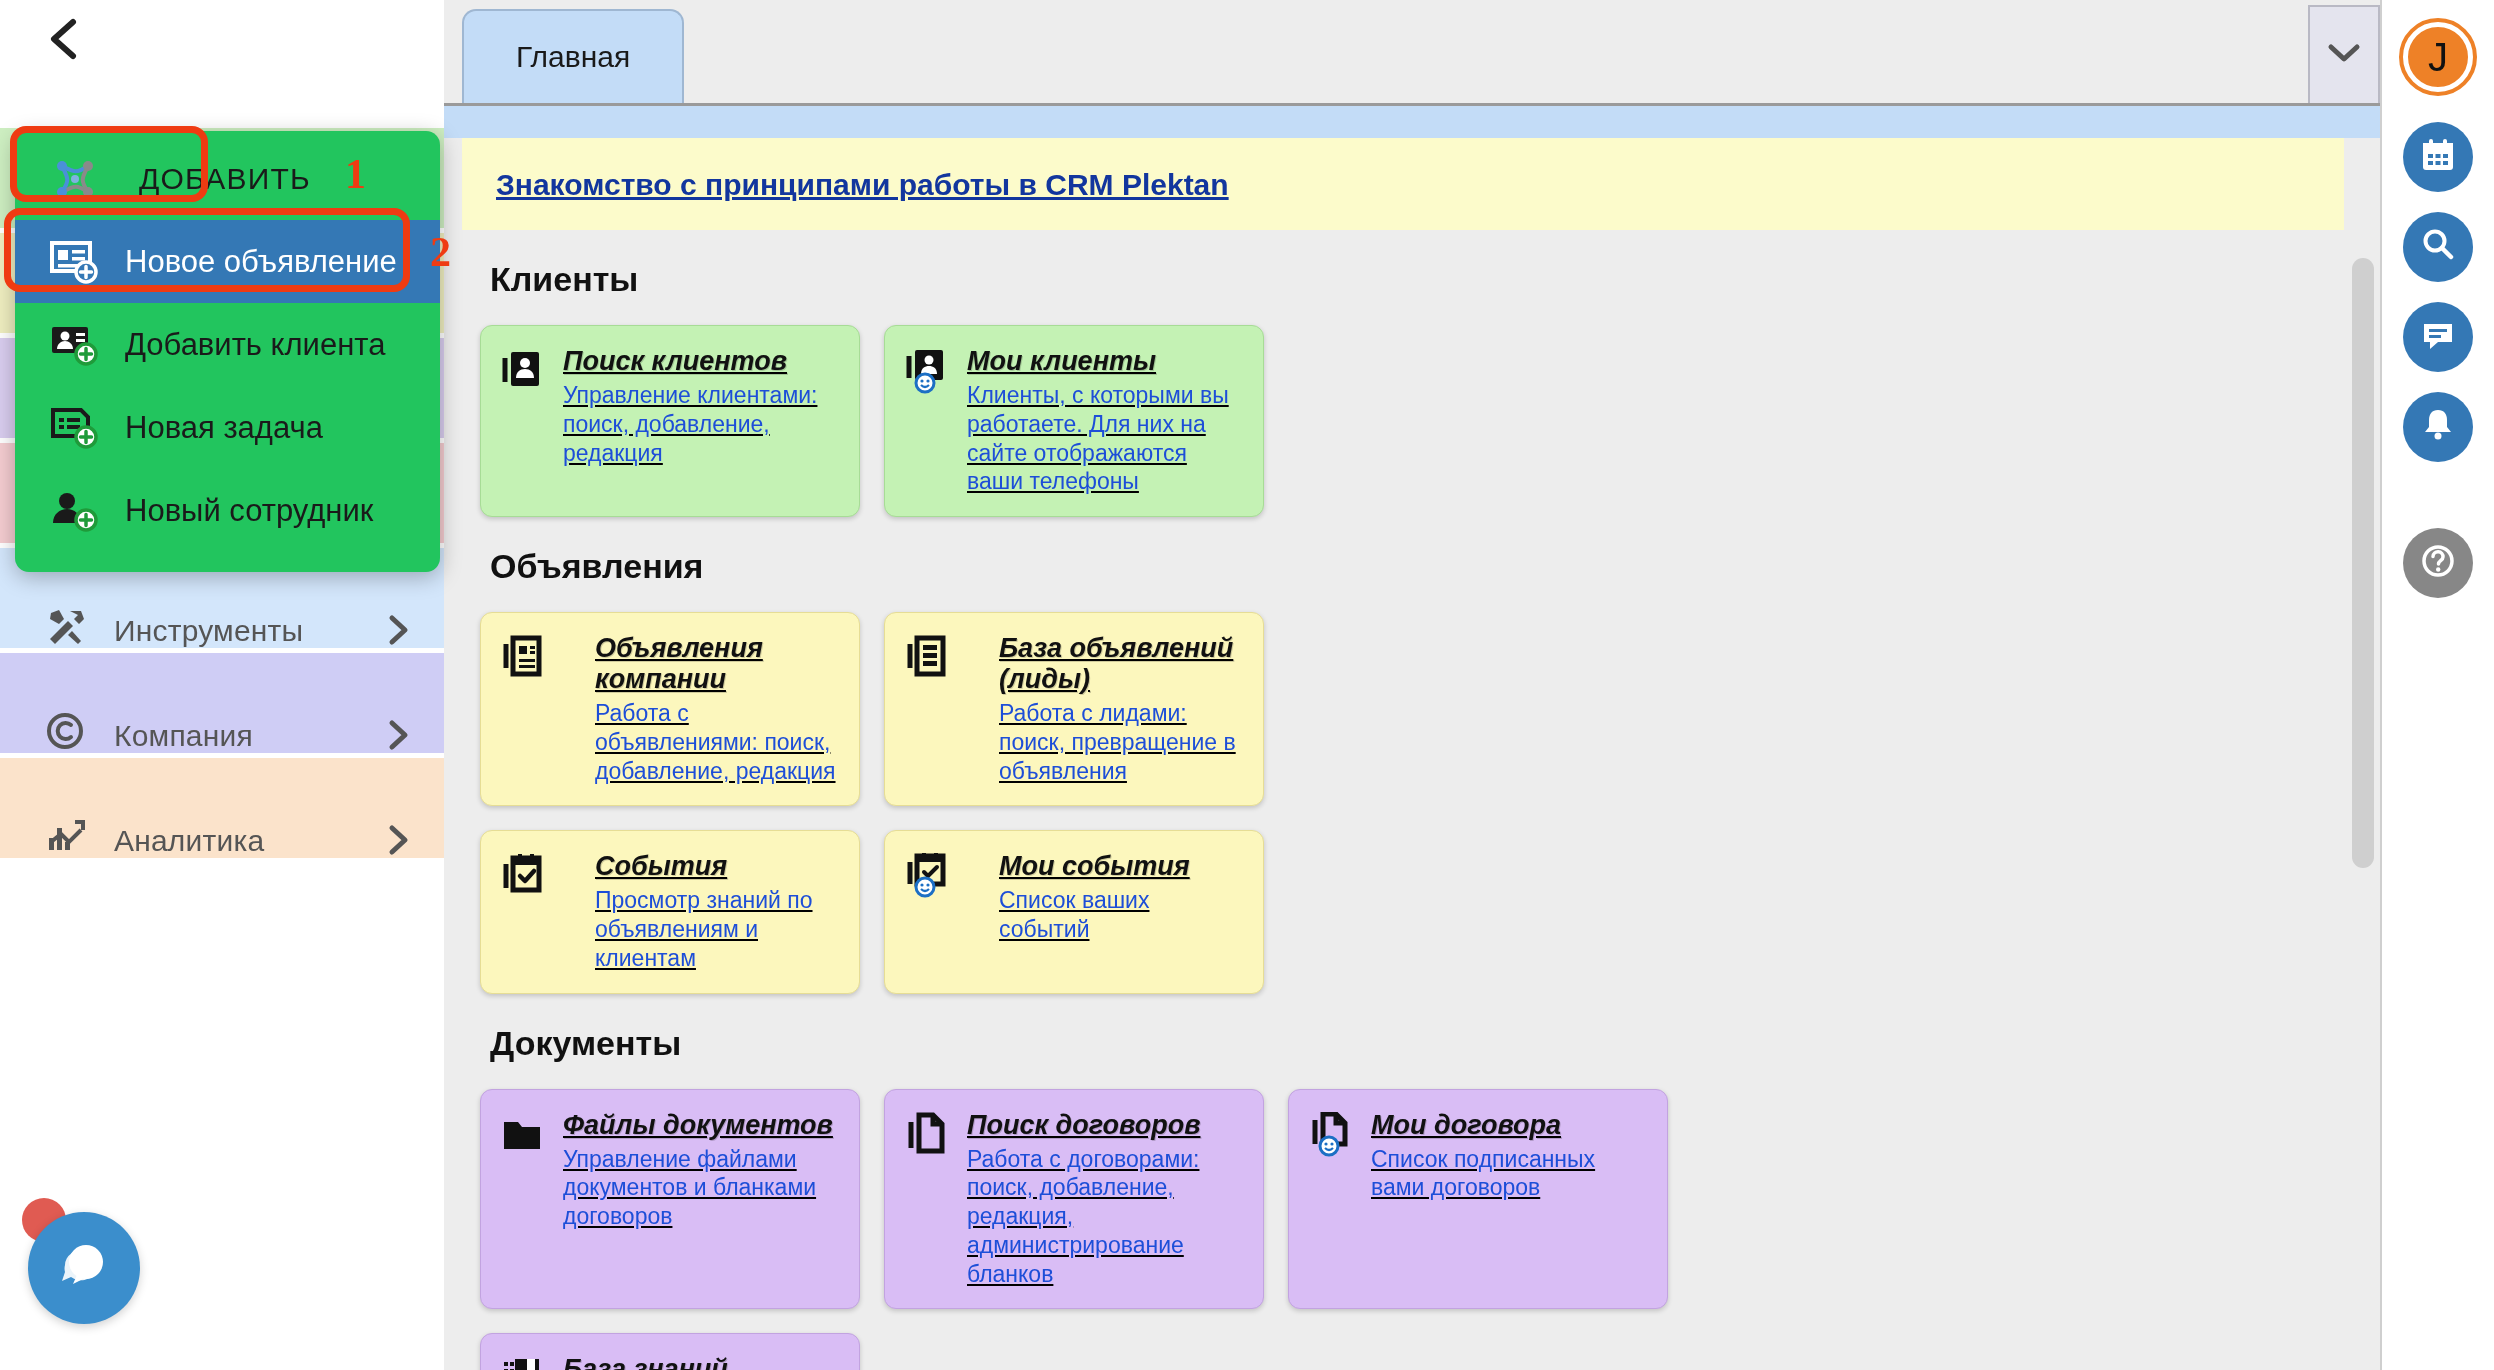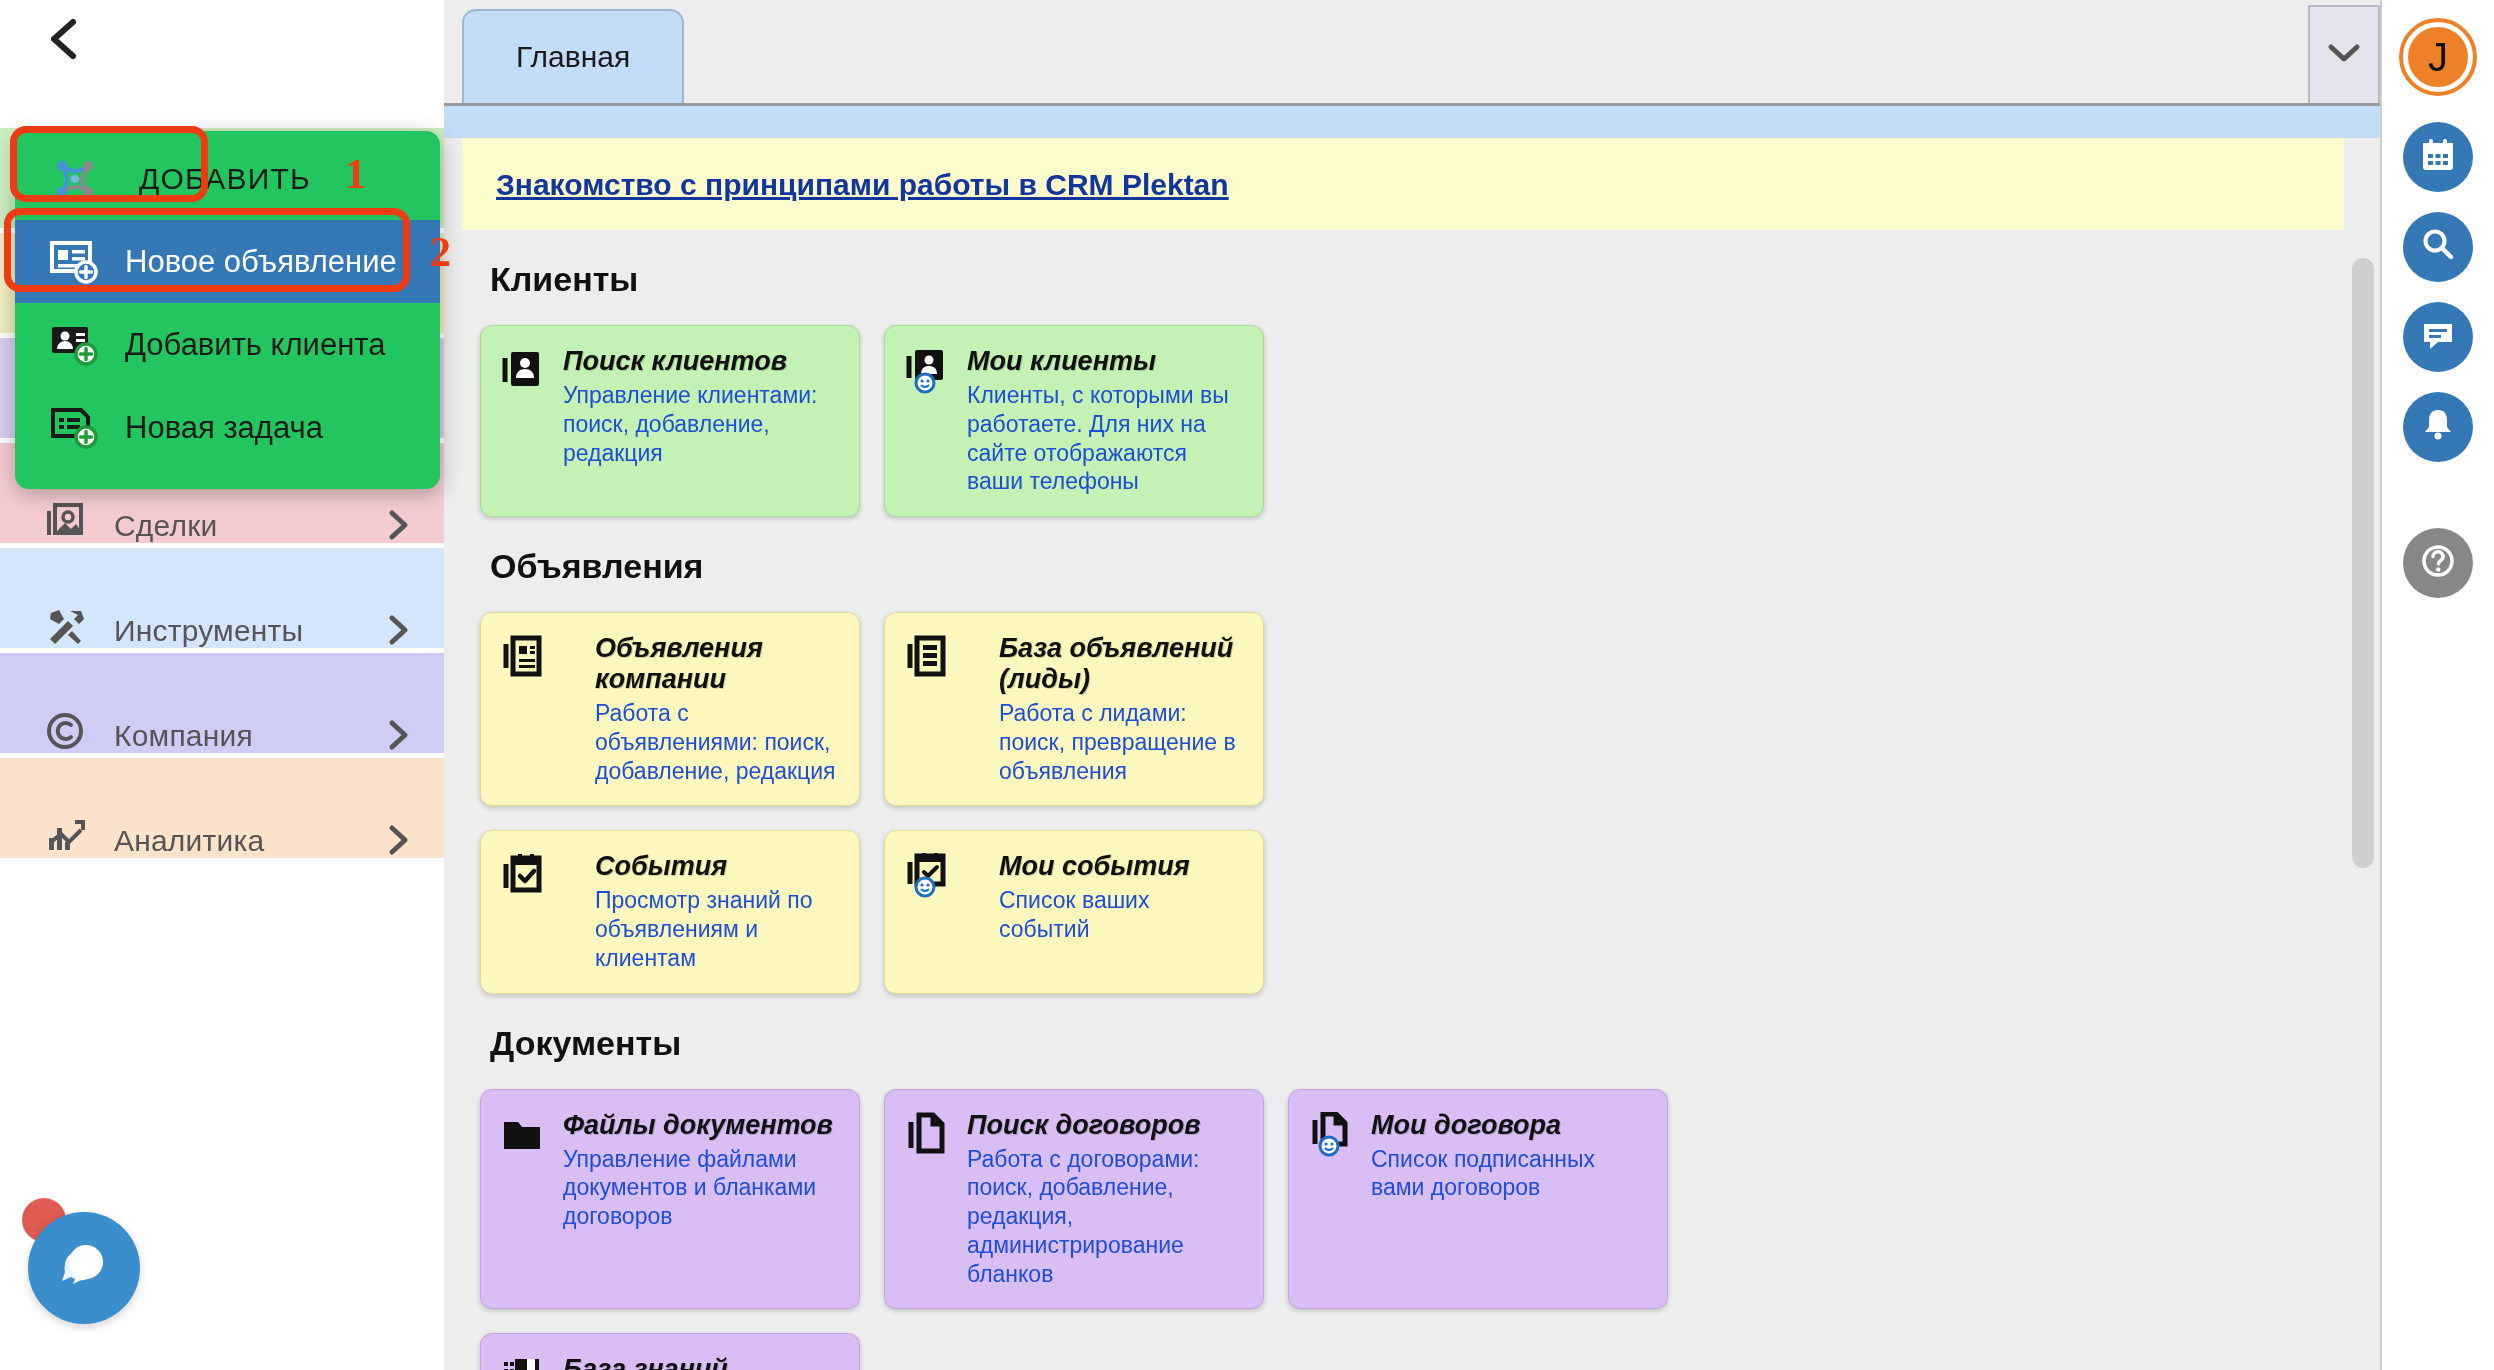--- a/index.html
+++ b/index.html
@@ -99,21 +99,21 @@
 
   .card-row { display: flex; gap: 24px; margin-bottom: 24px; }
   .card {
     width: 380px; min-height: 118px; border-radius: 12px; padding: 20px 18px 20px 18px;
     display: flex; gap: 16px; box-shadow: 0 2px 5px rgba(0,0,0,.18); cursor: pointer;
   }
   .card.green { background: #c4f2b4; border: 1px solid #a7dc96; }
   .card.yellow { background: #fcf7bd; border: 1px solid #e6dd95; gap: 48px; }
   .card.purple { background: #d9bdf5; border: 1px solid #c2a3e0; }
   .card-ico { flex: 0 0 48px; width: 48px; padding-top: 2px; }
-  .card-body { flex: 1; }
+  .card-body { flex: 1; text-decoration: underline; }
   .card-title { font-size: 27px; font-style: italic; font-weight: 700; color: #111; margin-bottom: 4px; text-shadow: 1px 1px 0 rgba(0,0,0,.18); }
   .card-desc { font-size: 23px; color: #1d4ed8; line-height: 1.25; }
 
   .vscroll {
     position: absolute; right: 6px; top: 120px; width: 22px; height: 610px;
     background: #cfcfcf; border-radius: 12px;
   }
 
   
   .rail {
@@ -319,20 +319,31 @@
             <rect x="17" y="12" width="13" height="4" fill="#1a1a1a"></rect>
           <rect x="9" y="19" width="5" height="4" fill="#1a1a1a"></rect>
             <rect x="17" y="19" width="13" height="4" fill="#1a1a1a"></rect>
           <circle cx="36" cy="31" r="10" fill="#fff" stroke="#1f9b3a" stroke-width="3.5"></circle>
           <path d="M36 25.5 v11 M30.5 31 h11" stroke="#1f9b3a" stroke-width="3.5" stroke-linecap="round"></path>
         </svg>
       </span>
       <span class="dd-label">Новая задача</span>
     </div>
 
+    <div class="dd-item">
+      <span class="dd-icon">
+        <svg width="50" height="44" viewBox="0 0 50 44">
+          <circle cx="17" cy="12" r="8" fill="#1a1a1a"></circle>
+          <path d="M3 34 c0-9 7-14 14-14 c7 0 14 5 14 14 z" fill="#1a1a1a"></path>
+          <circle cx="36" cy="31" r="10" fill="#fff" stroke="#1f9b3a" stroke-width="3.5"></circle>
+          <path d="M36 25.5 v11 M30.5 31 h11" stroke="#1f9b3a" stroke-width="3.5" stroke-linecap="round"></path>
+        </svg>
+      </span>
+      <span class="dd-label">Новый сотрудник</span>
+    </div>
   </div>
 
   <div class="annot-box" style="left:10px; top:126px; width:198px; height:76px;"></div>
   <div class="annot-num" style="left:345px; top:150px;">1</div>
   <div class="annot-box" style="left:4px; top:208px; width:406px; height:84px;"></div>
   <div class="annot-num" style="left:430px; top:228px;">2</div>
 
   <div class="chat-widget">
     <div class="chat-dot"></div>
     <div class="chat-bubble">

